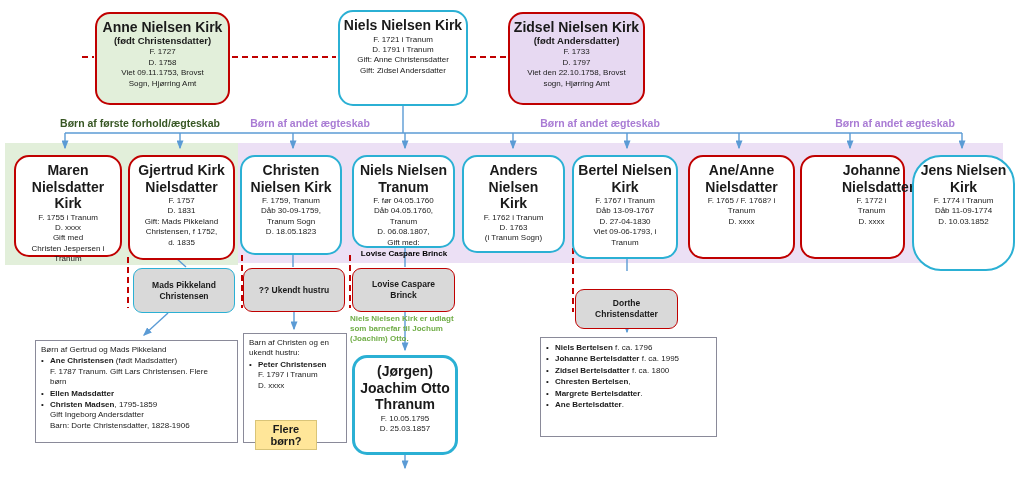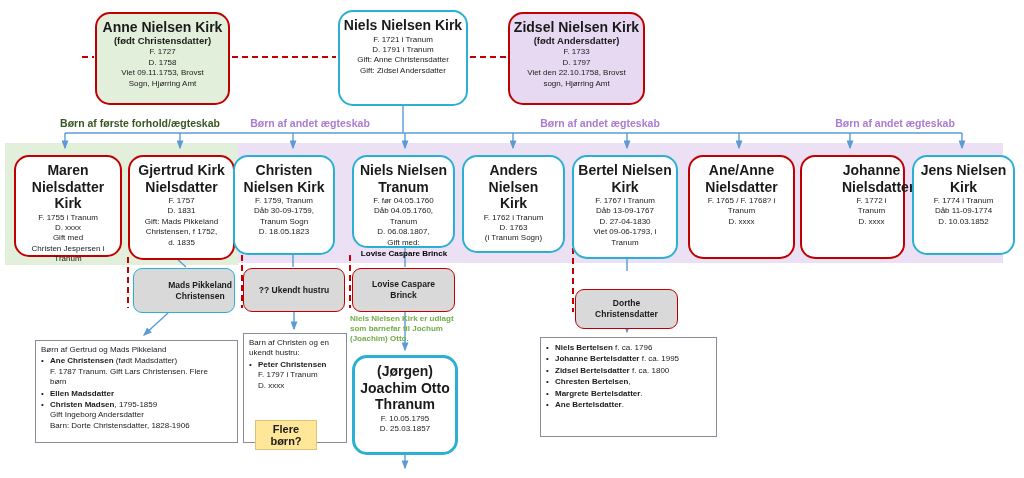--- a/index.html
+++ b/index.html
@@ -134,21 +134,21 @@
   </div>
   <div class="pbox red" style="left:128px;top:155px;width:107px;height:105px;">
     <div class="pname">Gjertrud Kirk
 Nielsdatter</div>
     <div class="pdet">F. 1757
 D. 1831
 Gift: Mads Pikkeland
 Christensen, f 1752,
 d. 1835</div>
   </div>
-  <div class="pbox" style="left:233px;top:155px;width:102px;height:100px;">
+  <div class="pbox" style="left:240px;top:155px;width:102px;height:100px;">
     <div class="pname">Christen
 Nielsen Kirk</div>
     <div class="pdet">F. 1759, Tranum
 Dåb 30-09-1759,
 Tranum Sogn
 D. 18.05.1823</div>
   </div>
   <div class="pbox" style="left:352px;top:155px;width:103px;height:93px;">
     <div class="pname">Niels Nielsen
 Tranum</div>
@@ -180,31 +180,31 @@
     <div class="pdet">F. 1765 / F. 1768? i
 Tranum
 D. xxxx</div>
   </div>
   <div class="pbox red" style="left:800px;top:155px;width:105px;height:104px;padding-left:40px;">
     <div class="pname">Johanne
 Nielsdatter</div>
     <div class="pdet">F. 1772 i Tranum
 D. xxxx</div>
   </div>
-  <div class="pbox" style="left:912px;top:155px;width:103px;height:100px;">
+  <div class="pbox" style="left:912px;top:155px;width:103px;height:116px;border-radius:29px;">
     <div class="pname">Jens Nielsen
 Kirk</div>
     <div class="pdet">F. 1774 i Tranum
 Dåb 11-09-1774
 D. 10.03.1852</div>
   </div>
 
   <div class="subnote" style="left:350px;top:249px;width:108px;">Lovise Caspare Brinck</div>
 
-  <div class="sbox cyan" style="left:133px;top:268px;width:102px;height:45px;justify-content:flex-end;">
+  <div class="sbox cyan" style="left:133px;top:268px;width:102px;height:45px;">
     <span>Mads Pikkeland
 Christensen</span>
   </div>
   <div class="sbox" style="left:243px;top:268px;width:102px;height:44px;">
     <span>?? Ukendt hustru</span>
   </div>
   <div class="sbox" style="left:352px;top:268px;width:103px;height:44px;">
     <span>Lovise Caspare
 Brinck</span>
   </div>

